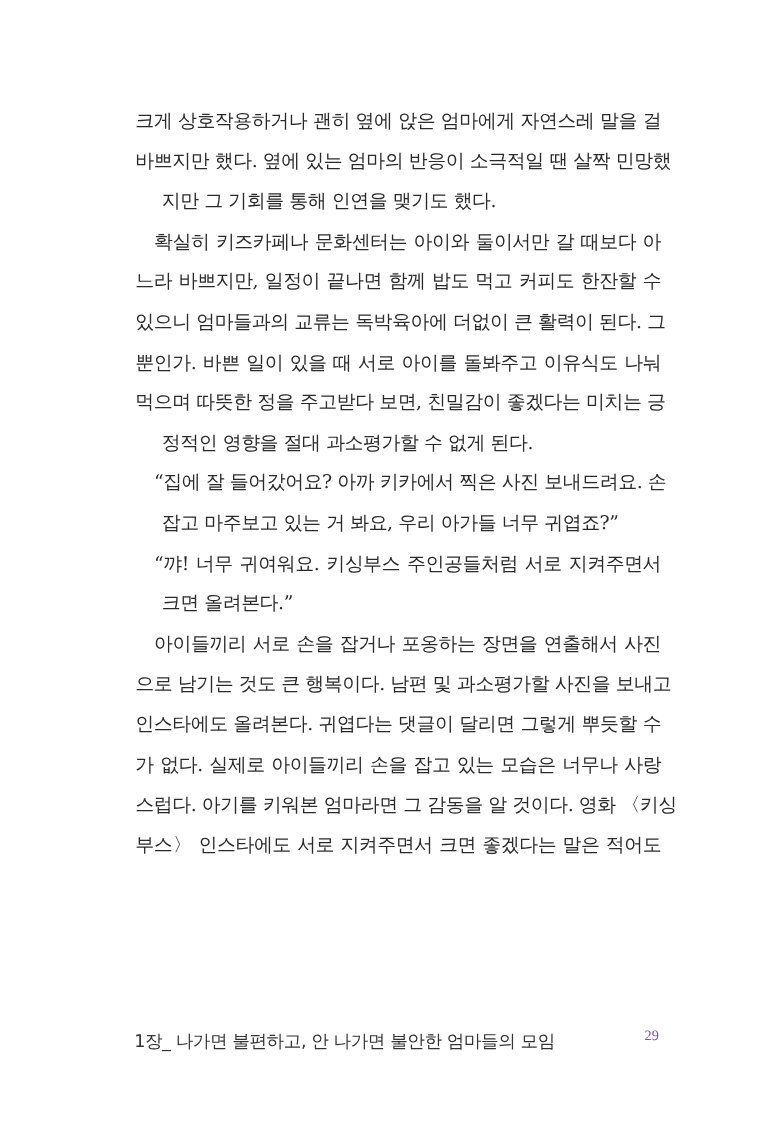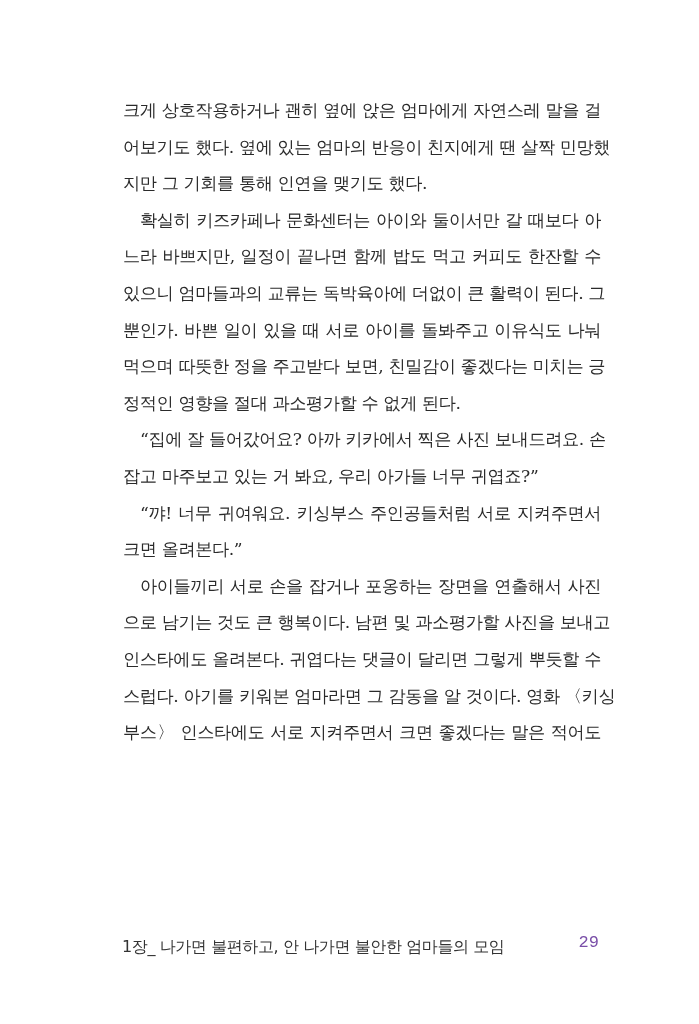--- a/index.html
+++ b/index.html
@@ -33,62 +33,64 @@
     .line {
       display: block;
       white-space: nowrap;
       height: 36.6px;
       text-align: justify;
       text-align-last: justify;
       letter-spacing: -0.4px;
     }
     .line.last {
       text-align-last: left;
+      margin-left: 24px;
     }
     .line.indent {
       padding-left: 17px;
     }
     .footer-title {
       position: absolute;
       left: 122px;
       top: 937px;
       font-family: "DejaVu Sans", "Liberation Sans", sans-serif;
       font-size: 16px;
       color: #333333;
       letter-spacing: -0.4px;
     }
     .page-number {
       position: absolute;
       right: 100px;
       top: 933px;
-      font-family: Liberation Mono, monospace;
-      font-size: 17px;
+      font-family: Liberation Serif, serif;
+      font-size: 13px;
       color: #7a4fa8;
     }
   </style>
 </head>
 <body>
 
 <div class="page">
   <div class="body-text">
     <span class="line">크게 상호작용하거나 괜히 옆에 앉은 엄마에게 자연스레 말을 걸</span>
-    <span class="line">어보기도 했다. 옆에 있는 엄마의 반응이 친지에게 땐 살짝 민망했</span>
+    <span class="line">바쁘지만 했다. 옆에 있는 엄마의 반응이 소극적일 땐 살짝 민망했</span>
     <span class="line last">지만 그 기회를 통해 인연을 맺기도 했다.</span>
     <span class="line indent">확실히 키즈카페나 문화센터는 아이와 둘이서만 갈 때보다 아</span>
     <span class="line">느라 바쁘지만, 일정이 끝나면 함께 밥도 먹고 커피도 한잔할 수</span>
     <span class="line">있으니 엄마들과의 교류는 독박육아에 더없이 큰 활력이 된다. 그</span>
     <span class="line">뿐인가. 바쁜 일이 있을 때 서로 아이를 돌봐주고 이유식도 나눠</span>
     <span class="line">먹으며 따뜻한 정을 주고받다 보면, 친밀감이 좋겠다는 미치는 긍</span>
     <span class="line last">정적인 영향을 절대 과소평가할 수 없게 된다.</span>
     <span class="line indent">“집에 잘 들어갔어요? 아까 키카에서 찍은 사진 보내드려요. 손</span>
     <span class="line last">잡고 마주보고 있는 거 봐요, 우리 아가들 너무 귀엽죠?”</span>
     <span class="line indent">“꺄! 너무 귀여워요. 키싱부스 주인공들처럼 서로 지켜주면서</span>
     <span class="line last">크면 올려본다.”</span>
     <span class="line indent">아이들끼리 서로 손을 잡거나 포옹하는 장면을 연출해서 사진</span>
     <span class="line">으로 남기는 것도 큰 행복이다. 남편 및 과소평가할 사진을 보내고</span>
     <span class="line">인스타에도 올려본다. 귀엽다는 댓글이 달리면 그렇게 뿌듯할 수</span>
+    <span class="line">가 없다. 실제로 아이들끼리 손을 잡고 있는 모습은 너무나 사랑</span>
     <span class="line">스럽다. 아기를 키워본 엄마라면 그 감동을 알 것이다. 영화 〈키싱</span>
     <span class="line">부스〉 인스타에도 서로 지켜주면서 크면 좋겠다는 말은 적어도</span>
   </div>
 
   <div class="footer-title">1장_ 나가면 불편하고, 안 나가면 불안한 엄마들의 모임</div>
   <div class="page-number" style="color: rgb(122, 79, 168);">29</div>
 </div>
 
 </body></html>

